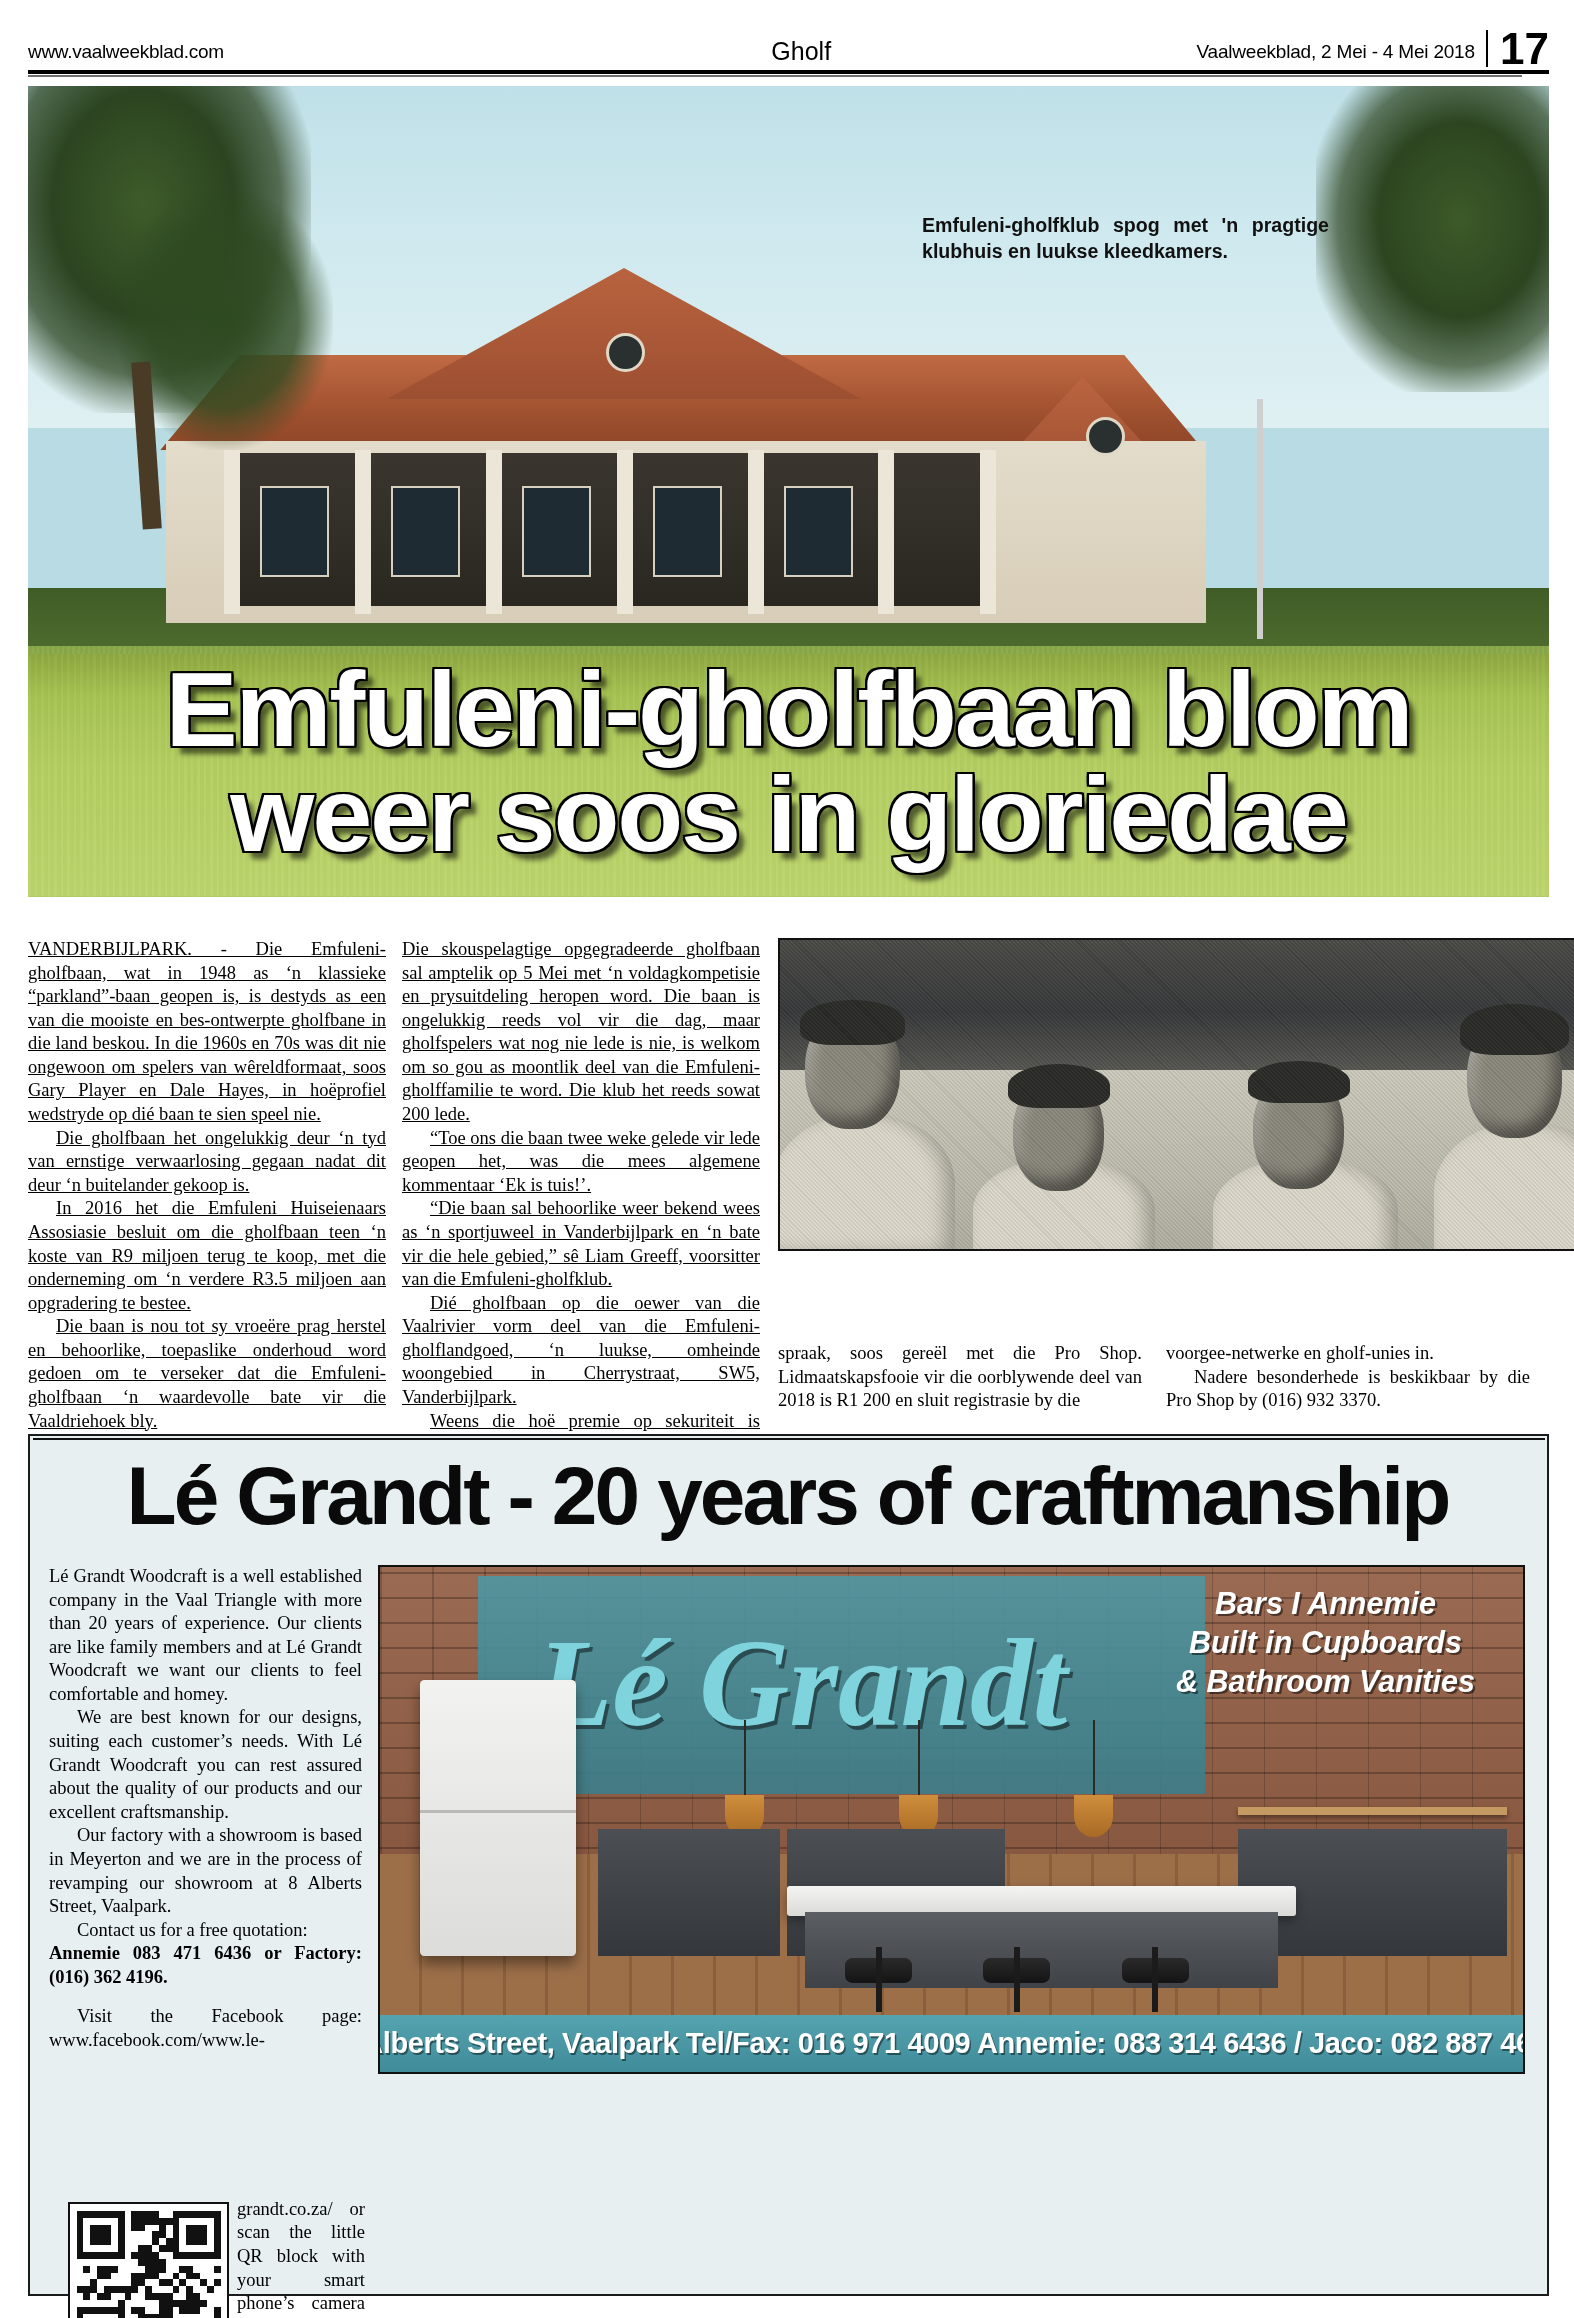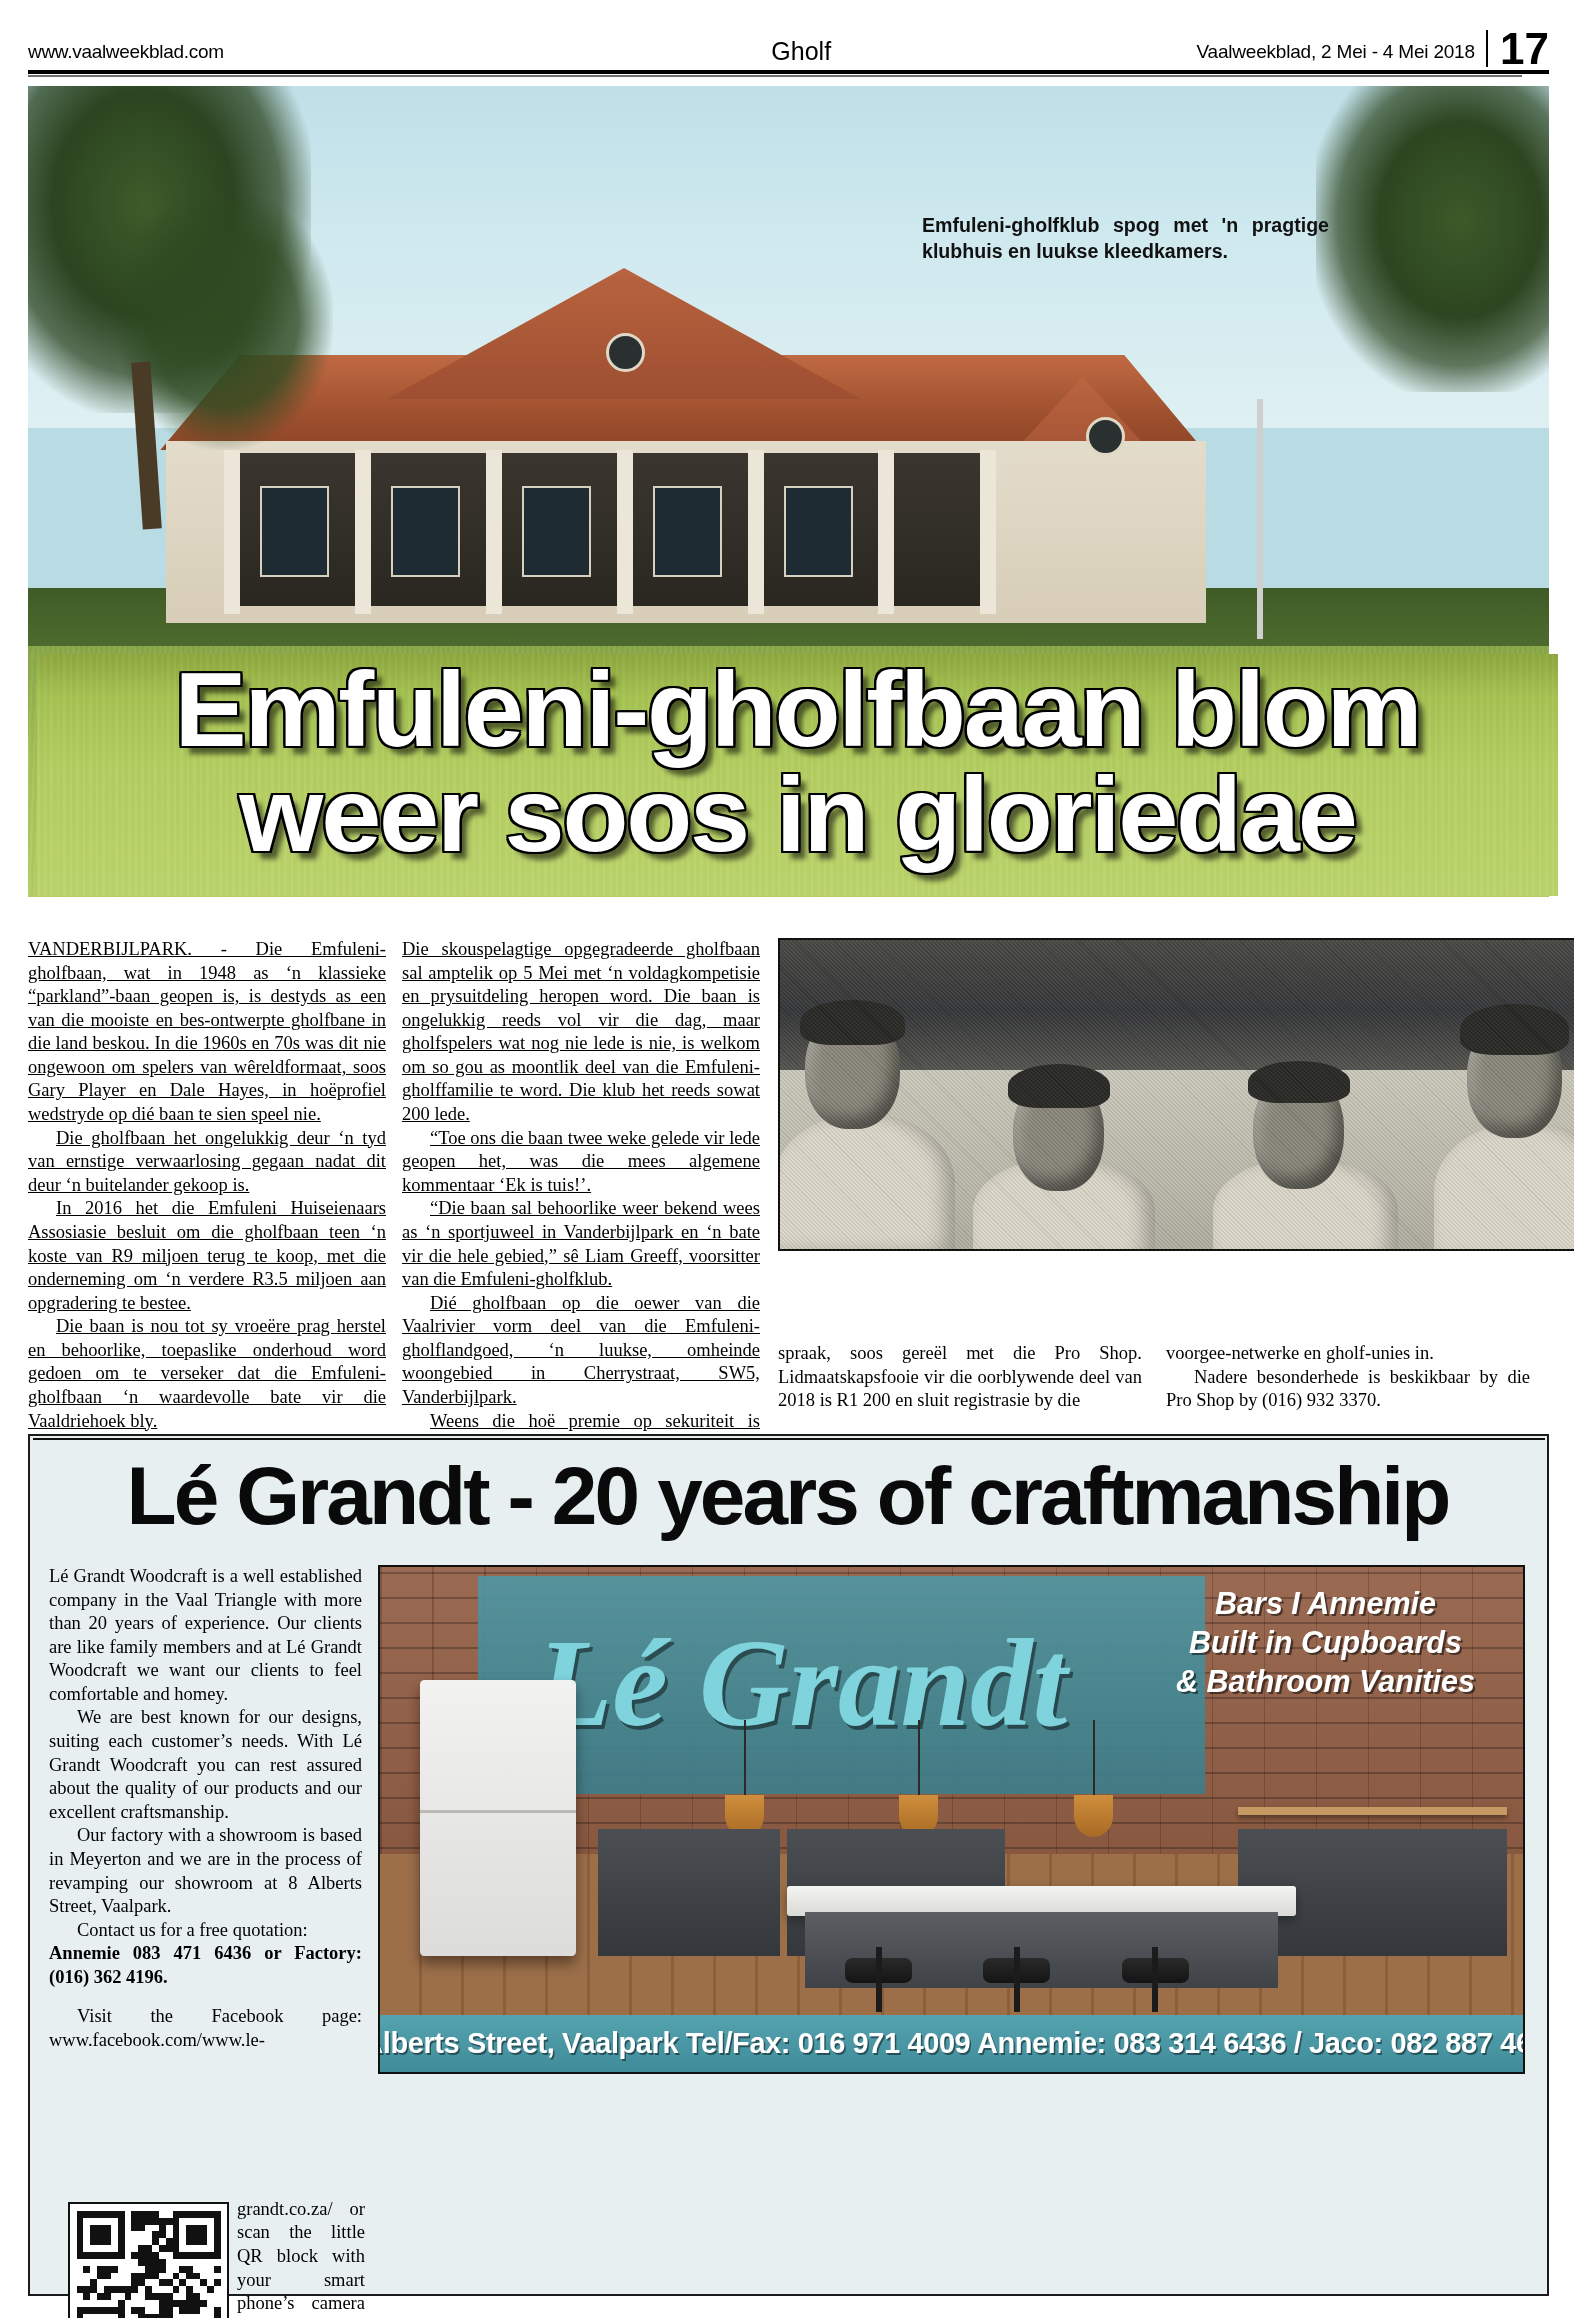--- a/index.html
+++ b/index.html
@@ -93,21 +93,21 @@
   }
   .flagpole{position:absolute;left:1229px;top:313px;width:5.8px;height:240px;background:#cfcfcf;}
   .hero-caption{
     position:absolute;left:894px;top:127px;width:407px;
     font-family:"Liberation Sans",sans-serif;font-weight:700;font-size:19.6px;line-height:1.32;
     color:#111;text-align:justify;
   }
 
   
   .hband{
-    position:absolute;left:37px;top:654px;width:1521px;height:242px;
+    position:absolute;left:28px;top:654px;width:1521px;height:242px;
     overflow:hidden;
   }
   .hband-bg{
     position:absolute;inset:0;
     background:linear-gradient(180deg,#8ea83f 0%,#a6c352 18%,#b4ce61 48%,#bcd46c 100%);
   }
   .hband-bg:after{
     content:"";position:absolute;inset:0;opacity:.3;
     background:repeating-linear-gradient(90deg,rgba(255,255,255,.12) 0 2.9px,rgba(0,0,0,.05) 2.9px 6.5px);
   }

